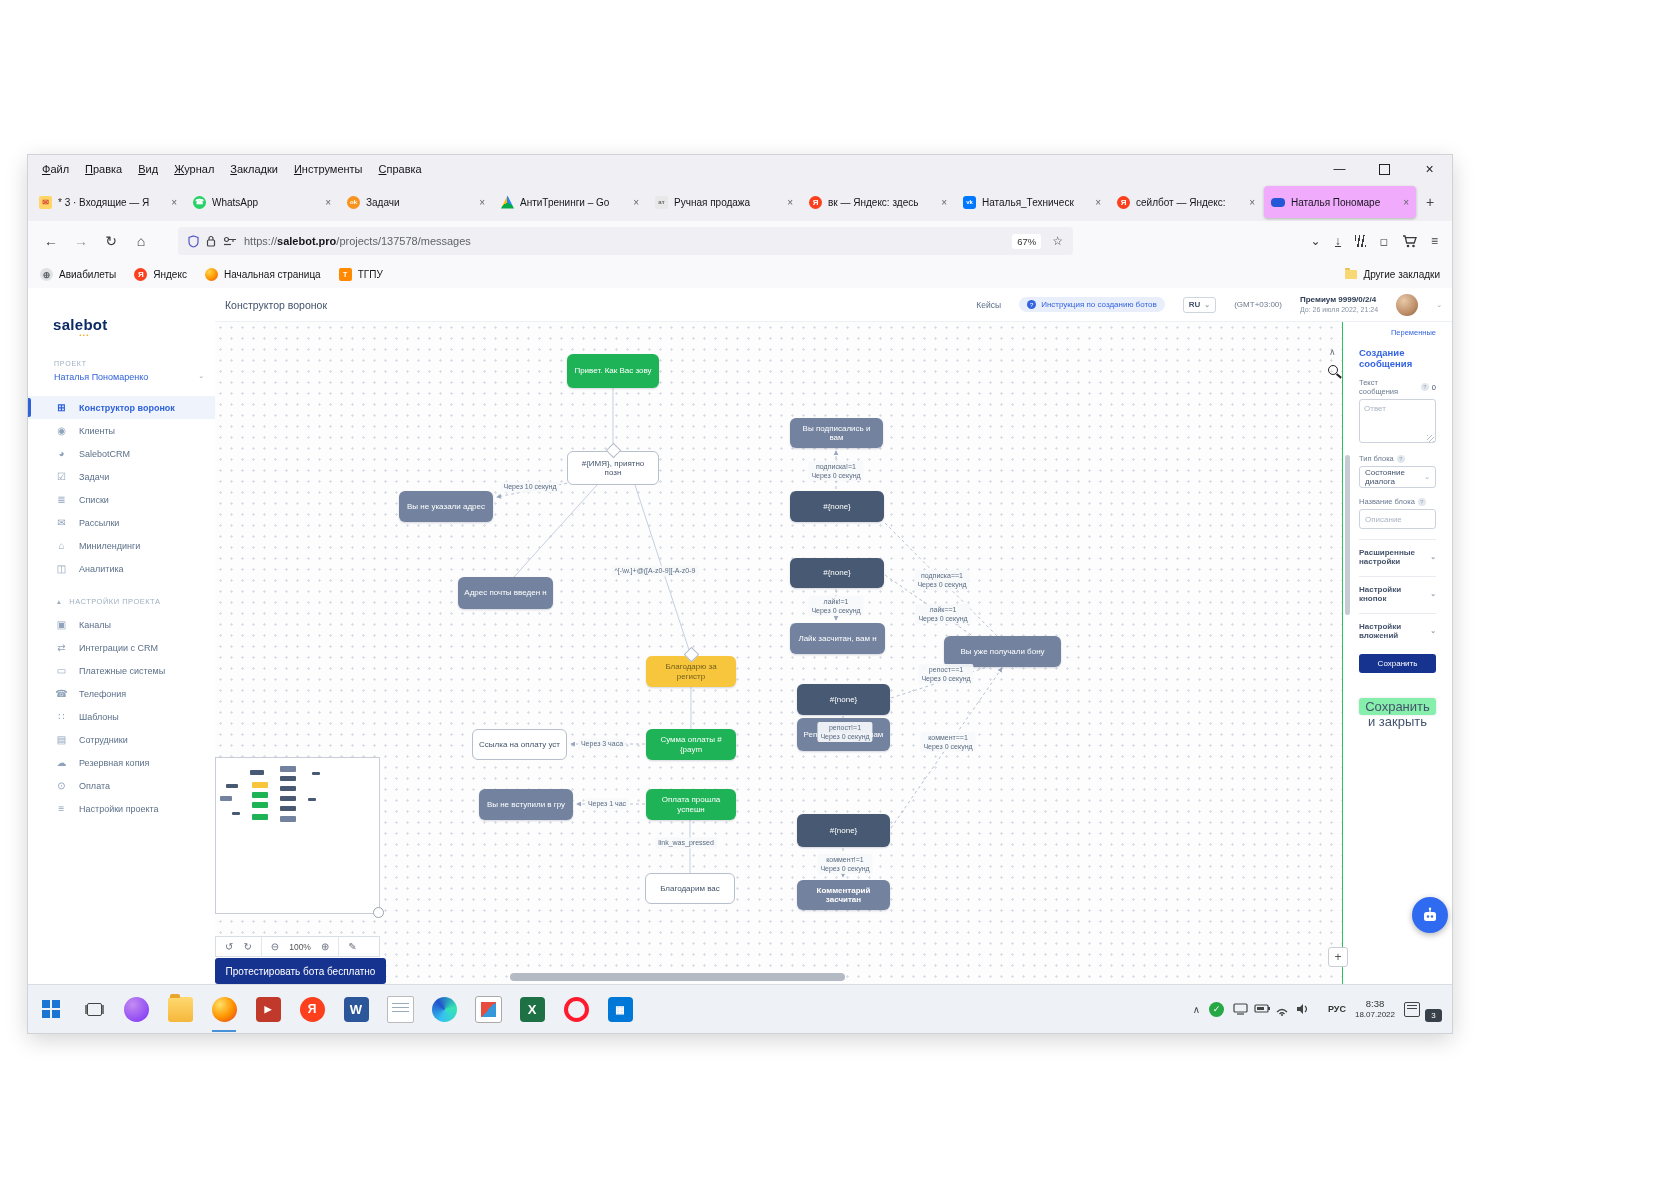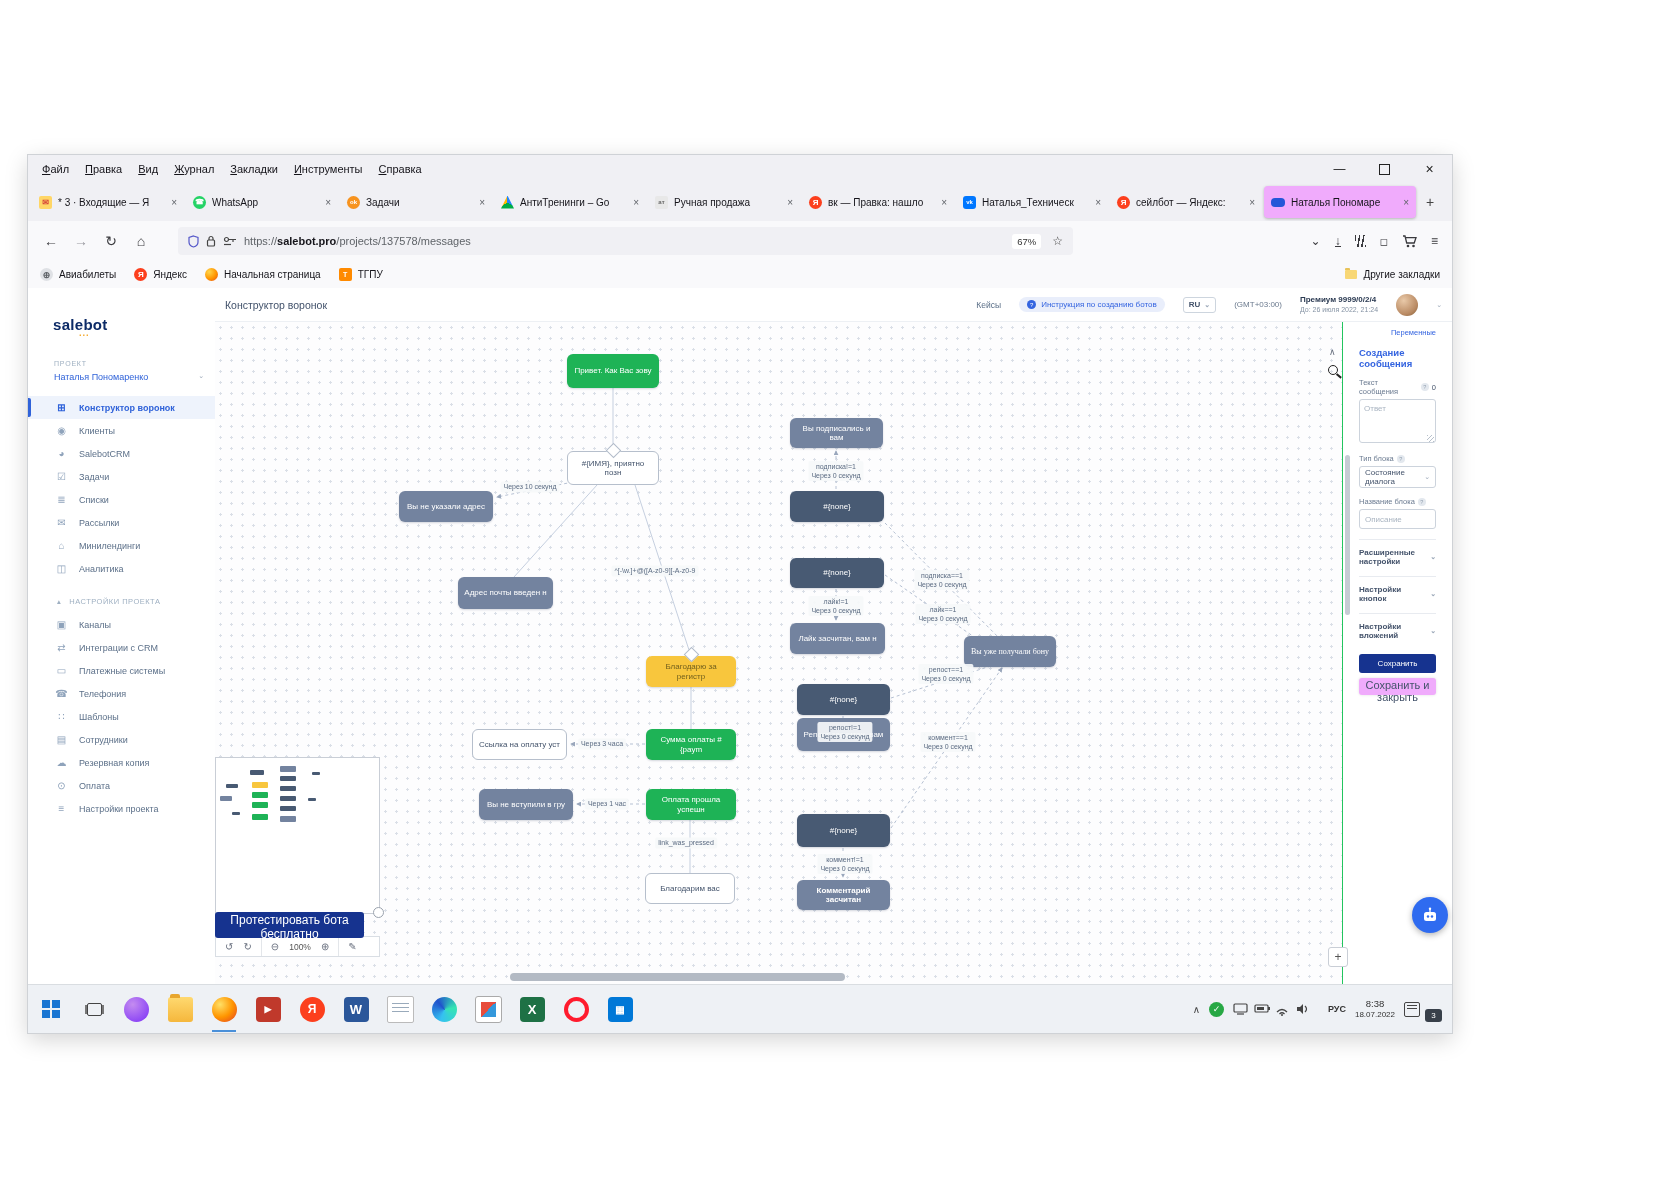--- a/index.html
+++ b/index.html
@@ -80,41 +80,41 @@
   .plab .cnt{margin-left:auto;color:#44536b}
   .qi2{width:8px;height:8px;border-radius:50%;background:#e3e8ee;color:#93a1b1;font-size:5.5px;display:inline-flex;align-items:center;justify-content:center;flex:0 0 auto}
   textarea.pta{width:100%;height:44px;border:1px solid #ccd3dc;border-radius:3px;font-size:8px;font-family:"Liberation Sans",sans-serif;padding:4px;resize:none;box-sizing:border-box;color:#44536b;position:relative}
   textarea.pta::placeholder,input.pin::placeholder{color:#a9b4c1}
   .tawrap{position:relative}
   .tawrap::after{content:"";position:absolute;right:2px;bottom:3px;width:7px;height:7px;background:repeating-linear-gradient(135deg,#b7c0cb 0 1px,transparent 1px 3px)}
   .psel{height:20px;border:1px solid #ccd3dc;border-radius:3px;display:flex;align-items:center;justify-content:space-between;padding:0 5px;font-size:8px;color:#44536b;background:#fff}
   input.pin{width:100%;height:20px;border:1px solid #ccd3dc;border-radius:3px;font-size:8px;font-family:"Liberation Sans",sans-serif;padding:0 5px;box-sizing:border-box;color:#44536b}
   .psec{border-top:1px solid #e8ebf0;margin-top:10px;padding-top:8px;font-size:8px;font-weight:bold;color:#44536b;display:flex;justify-content:space-between;align-items:center}
   .savebtn{margin-top:14px;width:100%;height:19px;background:#16338f;color:#fff;font-size:8px;border:none;border-radius:3px;font-family:"Liberation Sans",sans-serif}
-  .savecl{margin-top:5px;width:100%;height:17px;background:#f0abfc;border:none;box-shadow:0 0 3px rgba(0,0,0,.12);border-radius:3px;font-size:11px;color:#44536b;font-family:"Liberation Sans",sans-serif}
+  .savecl{margin-top:25px;width:100%;height:17px;background:#86efac;border:none;box-shadow:0 0 3px rgba(0,0,0,.12);border-radius:3px;font-size:13px;color:#44536b;font-family:"Liberation Sans",sans-serif}
   
   #flow{position:absolute;inset:0;pointer-events:none}
   #flow>*{pointer-events:auto}
   #edges{position:absolute;left:0;top:0;pointer-events:none}
   .nd{position:absolute;border-radius:6px;display:flex;align-items:center;justify-content:center;font-size:8px;text-align:center;padding:2px 5px;box-sizing:border-box;box-shadow:0 1px 2px rgba(30,40,70,.18);line-height:1.15}
   .nd.green{background:#1eb356;color:#fff}
   .nd.yellow{background:#f8c63d;color:#715f1d}
   .nd.dark{background:#485a73;color:#fff}
   .nd.slate{background:#73839f;color:#fff}
   .nd.white{background:#fff;border:1px solid #b6bfcc;color:#43536b;box-shadow:none}
   .dia{position:absolute;width:9px;height:9px;background:#fff;border:1px solid #b2bcca;transform:rotate(45deg);left:50%;margin-left:-5px;top:-7px}
   .elbl{position:absolute;transform:translate(-50%,-50%);font-size:7px;color:#5b6b82;background:rgba(246,248,250,.92);padding:1px 3px;border-radius:2px;text-align:center;white-space:pre;line-height:1.3}
   #mmap{position:absolute;left:187px;top:602px;width:165px;height:157px;background:#fff;border:1px solid #c9ced6;box-sizing:border-box}
   .mr{position:absolute;border-radius:1px}
   .mmhandle{position:absolute;right:-5px;bottom:-5px;width:9px;height:9px;border-radius:50%;background:#fff;border:1px solid #9aa2ad}
   #mctl{position:absolute;left:187px;top:781px;width:165px;height:21px;background:#fff;border:1px solid #d9dee4;box-sizing:border-box;display:flex;align-items:center;color:#6b7280}
   #mctl .grp{display:flex;align-items:center;justify-content:center;gap:10px;height:100%;border-right:1px solid #e3e6ea;padding:0 9px;font-size:10px}
   #mctl .grp:last-child{border-right:none}
   #mctl .zv{font-size:8.5px;color:#555}
-  #testbtn{position:absolute;left:187px;top:757px;width:149px;height:26px;background:#16338f;color:#fff;border:none;border-radius:3px;font-size:12px;font-family:"Liberation Sans",sans-serif}
+  #testbtn{position:absolute;left:187px;top:803px;width:171px;height:26px;background:#16338f;color:#fff;border:none;border-radius:3px;font-size:10px;font-family:"Liberation Sans",sans-serif}
   #cvmag{position:absolute;left:1300px;top:210px;width:14px;height:14px}
   #cvmag i{display:block;width:8px;height:8px;border:1.6px solid #222;border-radius:50%}
   #cvmag b{display:block;width:6px;height:1.6px;background:#222;transform:rotate(40deg);margin:0 0 0 8px}
   #scrup{position:absolute;left:1301px;top:192px;font-size:9px;color:#6b7280}
   #vscroll{position:absolute;left:1317px;top:300px;width:5px;height:160px;background:#c6ccd4;border-radius:3px}
   #hscroll{position:absolute;left:482px;top:818px;width:335px;height:8px;background:#b3bac4;border-radius:4px}
   #plusbtn{position:absolute;left:1300px;top:792px;width:18px;height:18px;background:#fff;border:1px solid #c9ced6;border-radius:3px;font-size:12px;color:#555;display:flex;align-items:center;justify-content:center}
   #chatb{position:absolute;left:1384px;top:742px;width:36px;height:36px;border-radius:50%;background:#2f6bf0;box-shadow:0 2px 6px rgba(0,0,0,.3);display:flex;align-items:center;justify-content:center}
   
   #tb{position:absolute;left:0;bottom:0;right:0;height:48px;background:#eef1f5;border-top:1px solid #d9dde1;display:flex;align-items:center}
@@ -202,21 +202,21 @@
         <span class="tt">АнтиТренинги – Go</span>
         <span class="tx">×</span>
       </div>
       <div class="tab">
         <span class="fv fv-at">ат</span>
         <span class="tt">Ручная продажа</span>
         <span class="tx">×</span>
       </div>
       <div class="tab">
         <span class="fv fv-yandex">Я</span>
-        <span class="tt">вк — Правка: нашло</span>
+        <span class="tt">вк — Яндекс: здесь</span>
         <span class="tx">×</span>
       </div>
       <div class="tab">
         <span class="fv fv-vk">vk</span>
         <span class="tt">Наталья_Техническ</span>
         <span class="tx">×</span>
       </div>
       <div class="tab">
         <span class="fv fv-yandex">Я</span>
         <span class="tt">сейлбот — Яндекс:</span>
@@ -511,21 +511,21 @@
         </div>
         <div class="nd slate" style="left: 769px; top: 563px; width: 93px; height: 33px;">
           <span>Репост засчитан, вам</span>
         </div>
         <div class="nd dark" style="left: 769px; top: 659px; width: 93px; height: 33px;">
           <span>#{none}</span>
         </div>
         <div class="nd slate" style="left: 769px; top: 725px; width: 93px; height: 30px; font-weight: bold;">
           <span>Комментарий засчитан</span>
         </div>
-        <div class="nd slate" style="left: 936px; top: 481px; width: 92px; height: 31px; font-family: Liberation Serif, serif;">
+        <div class="nd slate" style="left: 916px; top: 481px; width: 117px; height: 31px;">
           <span>Вы уже получали бону</span>
         </div>
       </div>
     <div id="elbls">
         <div class="elbl" style="left: 502px; top: 332px;">Через 10 секунд</div>
         <div class="elbl" style="left: 627px; top: 416px;">^[-\w.]+@([A-z0-9][-A-z0-9</div>
         <div class="elbl" style="left: 574px; top: 589px;">Через 3 часа</div>
         <div class="elbl" style="left: 579px; top: 649px;">Через 1 час</div>
         <div class="elbl" style="left: 658px; top: 688px;">link_was_pressed</div>
         <div class="elbl" style="left: 808px; top: 316px;">подписка!=1

